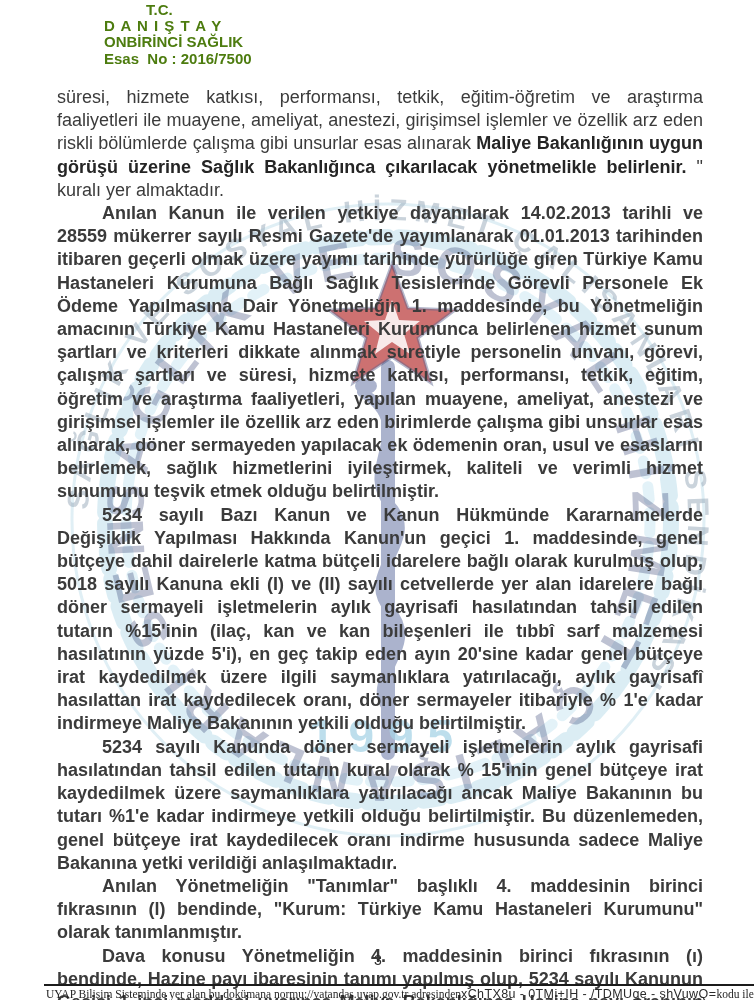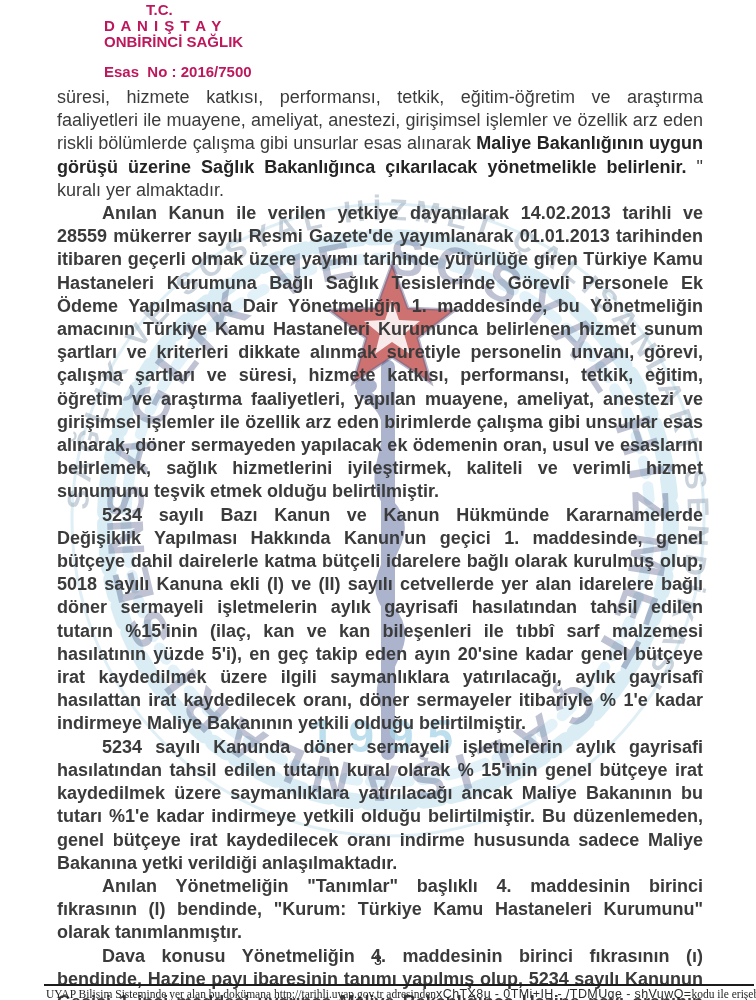--- a/index.html
+++ b/index.html
@@ -13,25 +13,25 @@
   .page{position:relative;width:756px;height:1000px;}
   
   .watermark{
     position:absolute;left:0;top:0;width:756px;height:1000px;
     z-index:0;pointer-events:none;
   }
   
   .content{position:relative;z-index:1;}
   .doc-header{
     position:absolute;left:104px;top:2px;
-    font-weight:bold;color:#be185d;font-size:15px;line-height:16px;
+    font-weight:bold;color:#4d7c0f;font-size:15px;line-height:16px;
   }
   .doc-header .tc{margin-left:42px;}
   .doc-header .court{letter-spacing:1px;margin-top:0px;}
-  .doc-header .caseno{white-space:pre;margin-top:14px;}
+  .doc-header .caseno{white-space:pre;margin-top:1px;}
   .doc-body{
     position:absolute;left:57px;top:86px;width:646px;
     font-size:18px;line-height:23.2px;color:#3b3b3b;
     text-align:justify;
   }
   .doc-body p{margin:0;padding:0;}
   .doc-body p.indent{text-indent:45px;font-weight:bold;}
   .doc-body .bold{font-weight:bold;color:#252525;}
   .page-number{
     position:absolute;left:0;top:952px;width:756px;
@@ -110,19 +110,19 @@
       <p class="indent">5234 sayılı Kanunda döner sermayeli işletmelerin aylık gayrisafi hasılatından tahsil edilen tutarın kural olarak % 15'inin genel bütçeye irat kaydedilmek üzere saymanlıklara yatırılacağı ancak Maliye Bakanının bu tutarı %1'e kadar indirmeye yetkili olduğu belirtilmiştir. Bu düzenlemeden, genel bütçeye irat kaydedilecek oranı indirme hususunda sadece Maliye Bakanına yetki verildiği anlaşılmaktadır.</p>
       <p class="indent">Anılan Yönetmeliğin "Tanımlar" başlıklı 4. maddesinin birinci fıkrasının (l) bendinde, "Kurum: Türkiye Kamu Hastaneleri Kurumunu" olarak tanımlanmıştır.</p>
       <p class="indent">Dava konusu Yönetmeliğin 4. maddesinin birinci fıkrasının (ı) bendinde, Hazine payı ibaresinin tanımı yapılmış olup, 5234 sayılı Kanunun Geçici 1 inci maddesi uyarınca Maliye Bakanlığınca Hazine payı oranının indirildiği dönemlerde, Türkiye Kamu Hastaneleri Kurumunca belirlenecek olan kurumlarda, Maliye Bakanlığınca indirilen orana kadar belirlenecek oran üzerinden hazine payının tespiti hususunda Kurumun yetkili olduğu belirtilmiştir.</p>
     </div>
 
     <div class="page-number">3</div>
 
     <div class="footer-rule"></div>
 
     <div class="doc-footer">
-      <span>UYAP Bilişim Sisteminde yer alan bu dokümana http://tarihli.uyap.gov.tr adresinden</span>
+      <span>UYAP Bilişim Sisteminde yer alan bu dokümana normu://vatandas.uyap.gov.tr adresinden</span>
       <span class="code">xChTX8u - 0TMi+IH - /TDMUge - shVuwQ=</span>
       <span>kodu ile erişebilirsiniz.</span>
     </div>
 
   </div>
 </div>
 
 </body></html>

